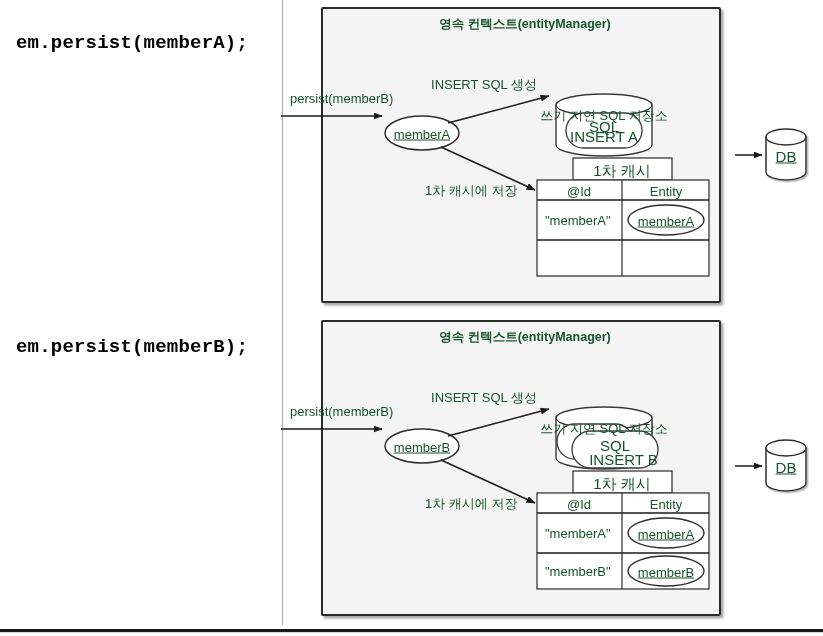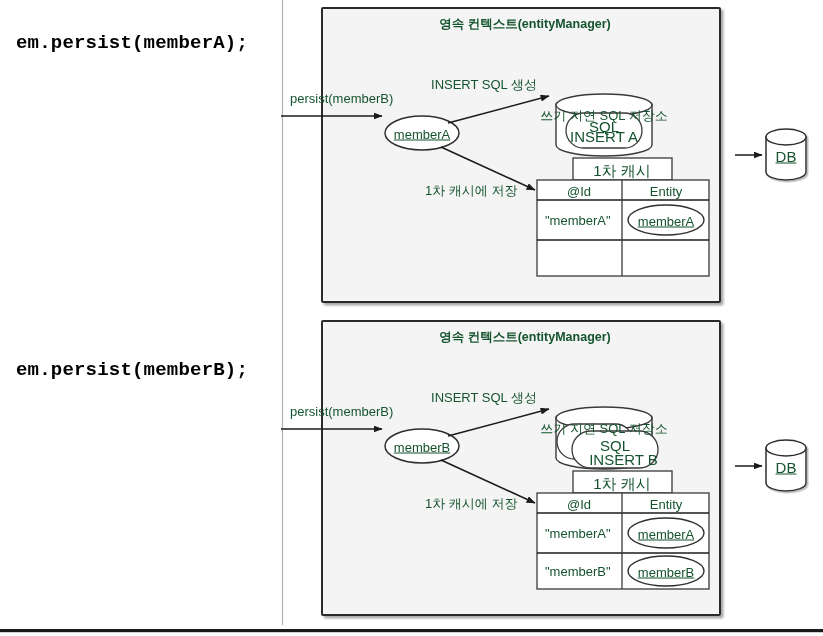--- a/index.html
+++ b/index.html
@@ -30,21 +30,21 @@
   .code-label {
     position: absolute;
     font-family: "Liberation Mono", "DejaVu Sans Mono", monospace;
     font-weight: bold;
     font-size: 19px;
     letter-spacing: 0.2px;
     white-space: nowrap;
     color: #000;
   }
   .code-a { left: 16px; top: 32px; }
-  .code-b { left: 16px; top: 359px; text-align: center; }
+  .code-b { left: 16px; top: 336px; text-align: center; }
 
   .txt {
     position: absolute;
     white-space: nowrap;
     font-size: 13px;
     color: #14532d;
   }
   .txt.bold { font-weight: normal; }
   .txt.center { transform: translateX(-50%); }
   .txt.ctr2 { transform: translate(-50%, -50%); text-decoration: underline; }

